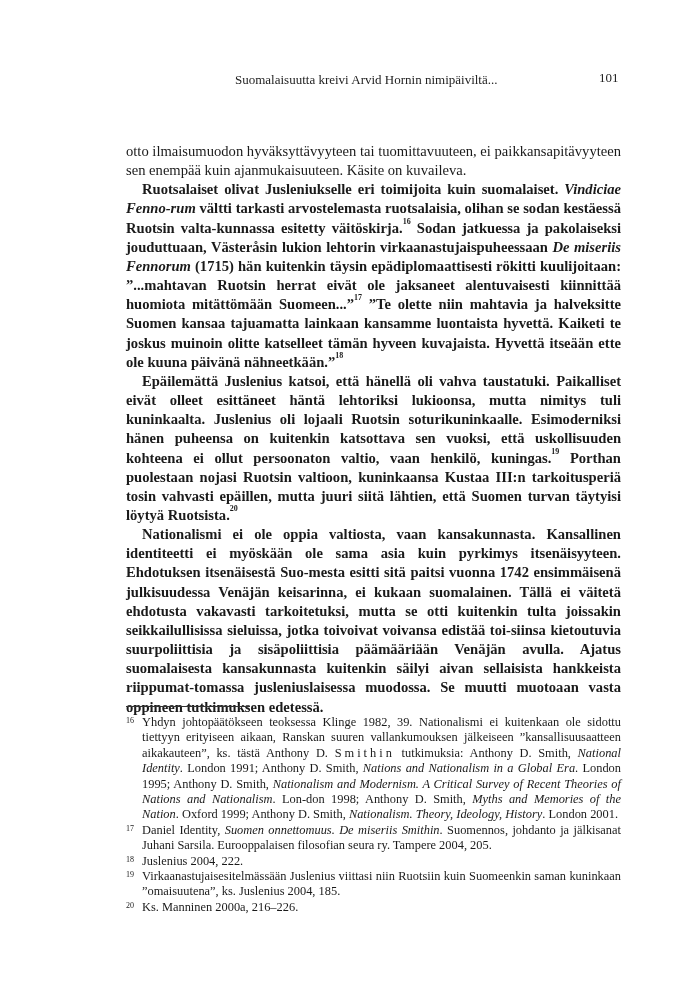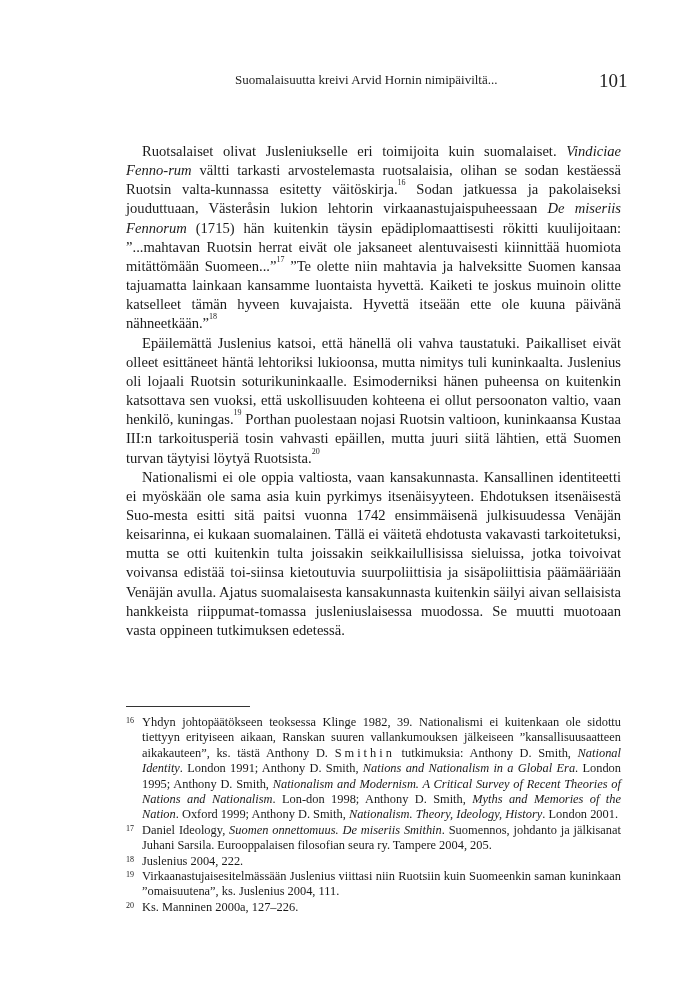--- a/index.html
+++ b/index.html
@@ -1,46 +1,47 @@
 <!DOCTYPE html>
 <html><head>
 <meta charset="utf-8">
 <style>
   html, body { margin:0; padding:0; background:#ffffff; }
   body { width:700px; height:995px; position:relative; overflow:hidden;
          font-family:"Liberation Serif", "DejaVu Serif", serif; color:#1a1a1a; }
   .page { position:absolute; left:0; top:16px; width:700px; height:995px;margin-left:20px; }
   .running-head { position:absolute; top:56px; left:215px; font-size:13px; color:#222; }
-  .page-number { position:absolute; top:54px; left:579px; font-size:19px; color:#222; }
+  .page-number { position:absolute; top:54px; left:579px; font-size:13px; color:#222; }
   .body-text { position:absolute; left:106px; top:126px; width:495px;
                font-size:14.6px; line-height:19.15px; text-align:justify; hyphens:manual; }
   .body-text p { margin:0; }
-  .body-text p.indent { text-indent:16px; }
+  .body-text p.indent { text-indent:16px;font-weight:bold; }
   sup { font-size:8px; vertical-align:top; position:relative; top:-1px; line-height:1; }
   .fn-rule { position:absolute; left:106px; top:690px; width:124px; height:1px; background:#333; }
   .footnotes { position:absolute; left:106px; top:699px; width:495px;
                font-size:12.4px; line-height:15.4px; text-align:justify; }
   .fn { position:relative; padding-left:16px; margin:0; }
   .fn .fn-num { position:absolute; left:0; top:0; font-size:8px; line-height:12px; }
   .spaced { letter-spacing:3px; }
 </style>
 </head>
 <body>
 
 <div class="page">
   <div class="running-head">Suomalaisuutta kreivi Arvid Hornin nimipäiviltä...</div>
   <div class="page-number">101</div>
 
   <div class="body-text">
+    <p>otto ilmaisumuodon hyväksyttävyyteen tai tuomittavuuteen, ei paikkansapitävyyteen sen enempää kuin ajanmukaisuuteen. Käsite on kuvaileva.</p>
     <p class="indent"><span>Ruotsalaiset olivat Jusleniukselle eri toimijoita kuin suomalaiset. </span><i>Vindiciae Fenno-rum</i><span> vältti tarkasti arvostelemasta ruotsalaisia, olihan se sodan kestäessä Ruotsin valta-kunnassa esitetty väitöskirja.</span><sup>16</sup><span> Sodan jatkuessa ja pakolaiseksi jouduttuaan, Västeråsin lukion lehtorin virkaanastujaispuheessaan </span><i>De miseriis Fennorum</i><span> (1715) hän kuitenkin täysin epädiplomaattisesti rökitti kuulijoitaan: ”...mahtavan Ruotsin herrat eivät ole jaksaneet alentuvaisesti kiinnittää huomiota mitättömään Suomeen...”</span><sup>17</sup><span> ”Te olette niin mahtavia ja halveksitte Suomen kansaa tajuamatta lainkaan kansamme luontaista hyvettä. Kaiketi te joskus muinoin olitte katselleet tämän hyveen kuvajaista. Hyvettä itseään ette ole kuuna päivänä nähneetkään.”</span><sup>18</sup></p>
     <p class="indent"><span>Epäilemättä Juslenius katsoi, että hänellä oli vahva taustatuki. Paikalliset eivät olleet esittäneet häntä lehtoriksi lukioonsa, mutta nimitys tuli kuninkaalta. Juslenius oli lojaali Ruotsin soturikuninkaalle. Esimoderniksi hänen puheensa on kuitenkin katsottava sen vuoksi, että uskollisuuden kohteena ei ollut persoonaton valtio, vaan henkilö, kuningas.</span><sup>19</sup><span> Porthan puolestaan nojasi Ruotsin valtioon, kuninkaansa Kustaa III:n tarkoitusperiä tosin vahvasti epäillen, mutta juuri siitä lähtien, että Suomen turvan täytyisi löytyä Ruotsista.</span><sup>20</sup></p>
     <p class="indent">Nationalismi ei ole oppia valtiosta, vaan kansakunnasta. Kansallinen identiteetti ei myöskään ole sama asia kuin pyrkimys itsenäisyyteen. Ehdotuksen itsenäisestä Suo-mesta esitti sitä paitsi vuonna 1742 ensimmäisenä julkisuudessa Venäjän keisarinna, ei kukaan suomalainen. Tällä ei väitetä ehdotusta vakavasti tarkoitetuksi, mutta se otti kuitenkin tulta joissakin seikkailullisissa sieluissa, jotka toivoivat voivansa edistää toi-siinsa kietoutuvia suurpoliittisia ja sisäpoliittisia päämääriään Venäjän avulla. Ajatus suomalaisesta kansakunnasta kuitenkin säilyi aivan sellaisista hankkeista riippumat-tomassa jusleniuslaisessa muodossa. Se muutti muotoaan vasta oppineen tutkimuksen edetessä.</p>
   </div>
 
   <div class="fn-rule"></div>
   <div class="footnotes" id="footnotes">
       <p class="fn"><span class="fn-num">16</span><span>Yhdyn johtopäätökseen teoksessa Klinge 1982, 39. Nationalismi ei kuitenkaan ole sidottu tiettyyn erityiseen aikaan, Ranskan suuren vallankumouksen jälkeiseen ”kansallisuusaatteen aikakauteen”, ks. tästä Anthony D. </span><span class="spaced">Smithin</span><span> tutkimuksia: Anthony D. Smith, </span><i>National Identity</i><span>. London 1991; Anthony D. Smith, </span><i>Nations and Nationalism in a Global Era</i><span>. London 1995; Anthony D. Smith, </span><i>Nationalism and Modernism. A Critical Survey of Recent Theories of Nations and Nationalism</i><span>. Lon-don 1998; Anthony D. Smith, </span><i>Myths and Memories of the Nation</i><span>. Oxford 1999; Anthony D. Smith, </span><i>Nationalism. Theory, Ideology, History</i><span>. London 2001.</span></p>
-      <p class="fn"><span class="fn-num">17</span><span>Daniel Ideology, </span><i>Suomen onnettomuus. De miseriis Smithin</i><span>. Suomennos, johdanto ja jälkisanat Juhani Sarsila. Eurooppalaisen filosofian seura ry. Tampere 2004, 205.</span></p>
+      <p class="fn"><span class="fn-num">17</span><span>Daniel Identity, </span><i>Suomen onnettomuus. De miseriis Smithin</i><span>. Suomennos, johdanto ja jälkisanat Juhani Sarsila. Eurooppalaisen filosofian seura ry. Tampere 2004, 205.</span></p>
       <p class="fn"><span class="fn-num">18</span><span>Juslenius 2004, 222.</span></p>
-      <p class="fn"><span class="fn-num">19</span><span>Virkaanastujaisesitelmässään Juslenius viittasi niin Ruotsiin kuin Suomeenkin saman kuninkaan ”omaisuutena”, ks. Juslenius 2004, 111.</span></p>
-      <p class="fn"><span class="fn-num">20</span><span>Ks. Manninen 2000a, 127–226.</span></p>
+      <p class="fn"><span class="fn-num">19</span><span>Virkaanastujaisesitelmässään Juslenius viittasi niin Ruotsiin kuin Suomeenkin saman kuninkaan ”omaisuutena”, ks. Juslenius 2004, 185.</span></p>
+      <p class="fn"><span class="fn-num">20</span><span>Ks. Manninen 2000a, 216–226.</span></p>
     </div>
 </div>
 
 </body></html>

